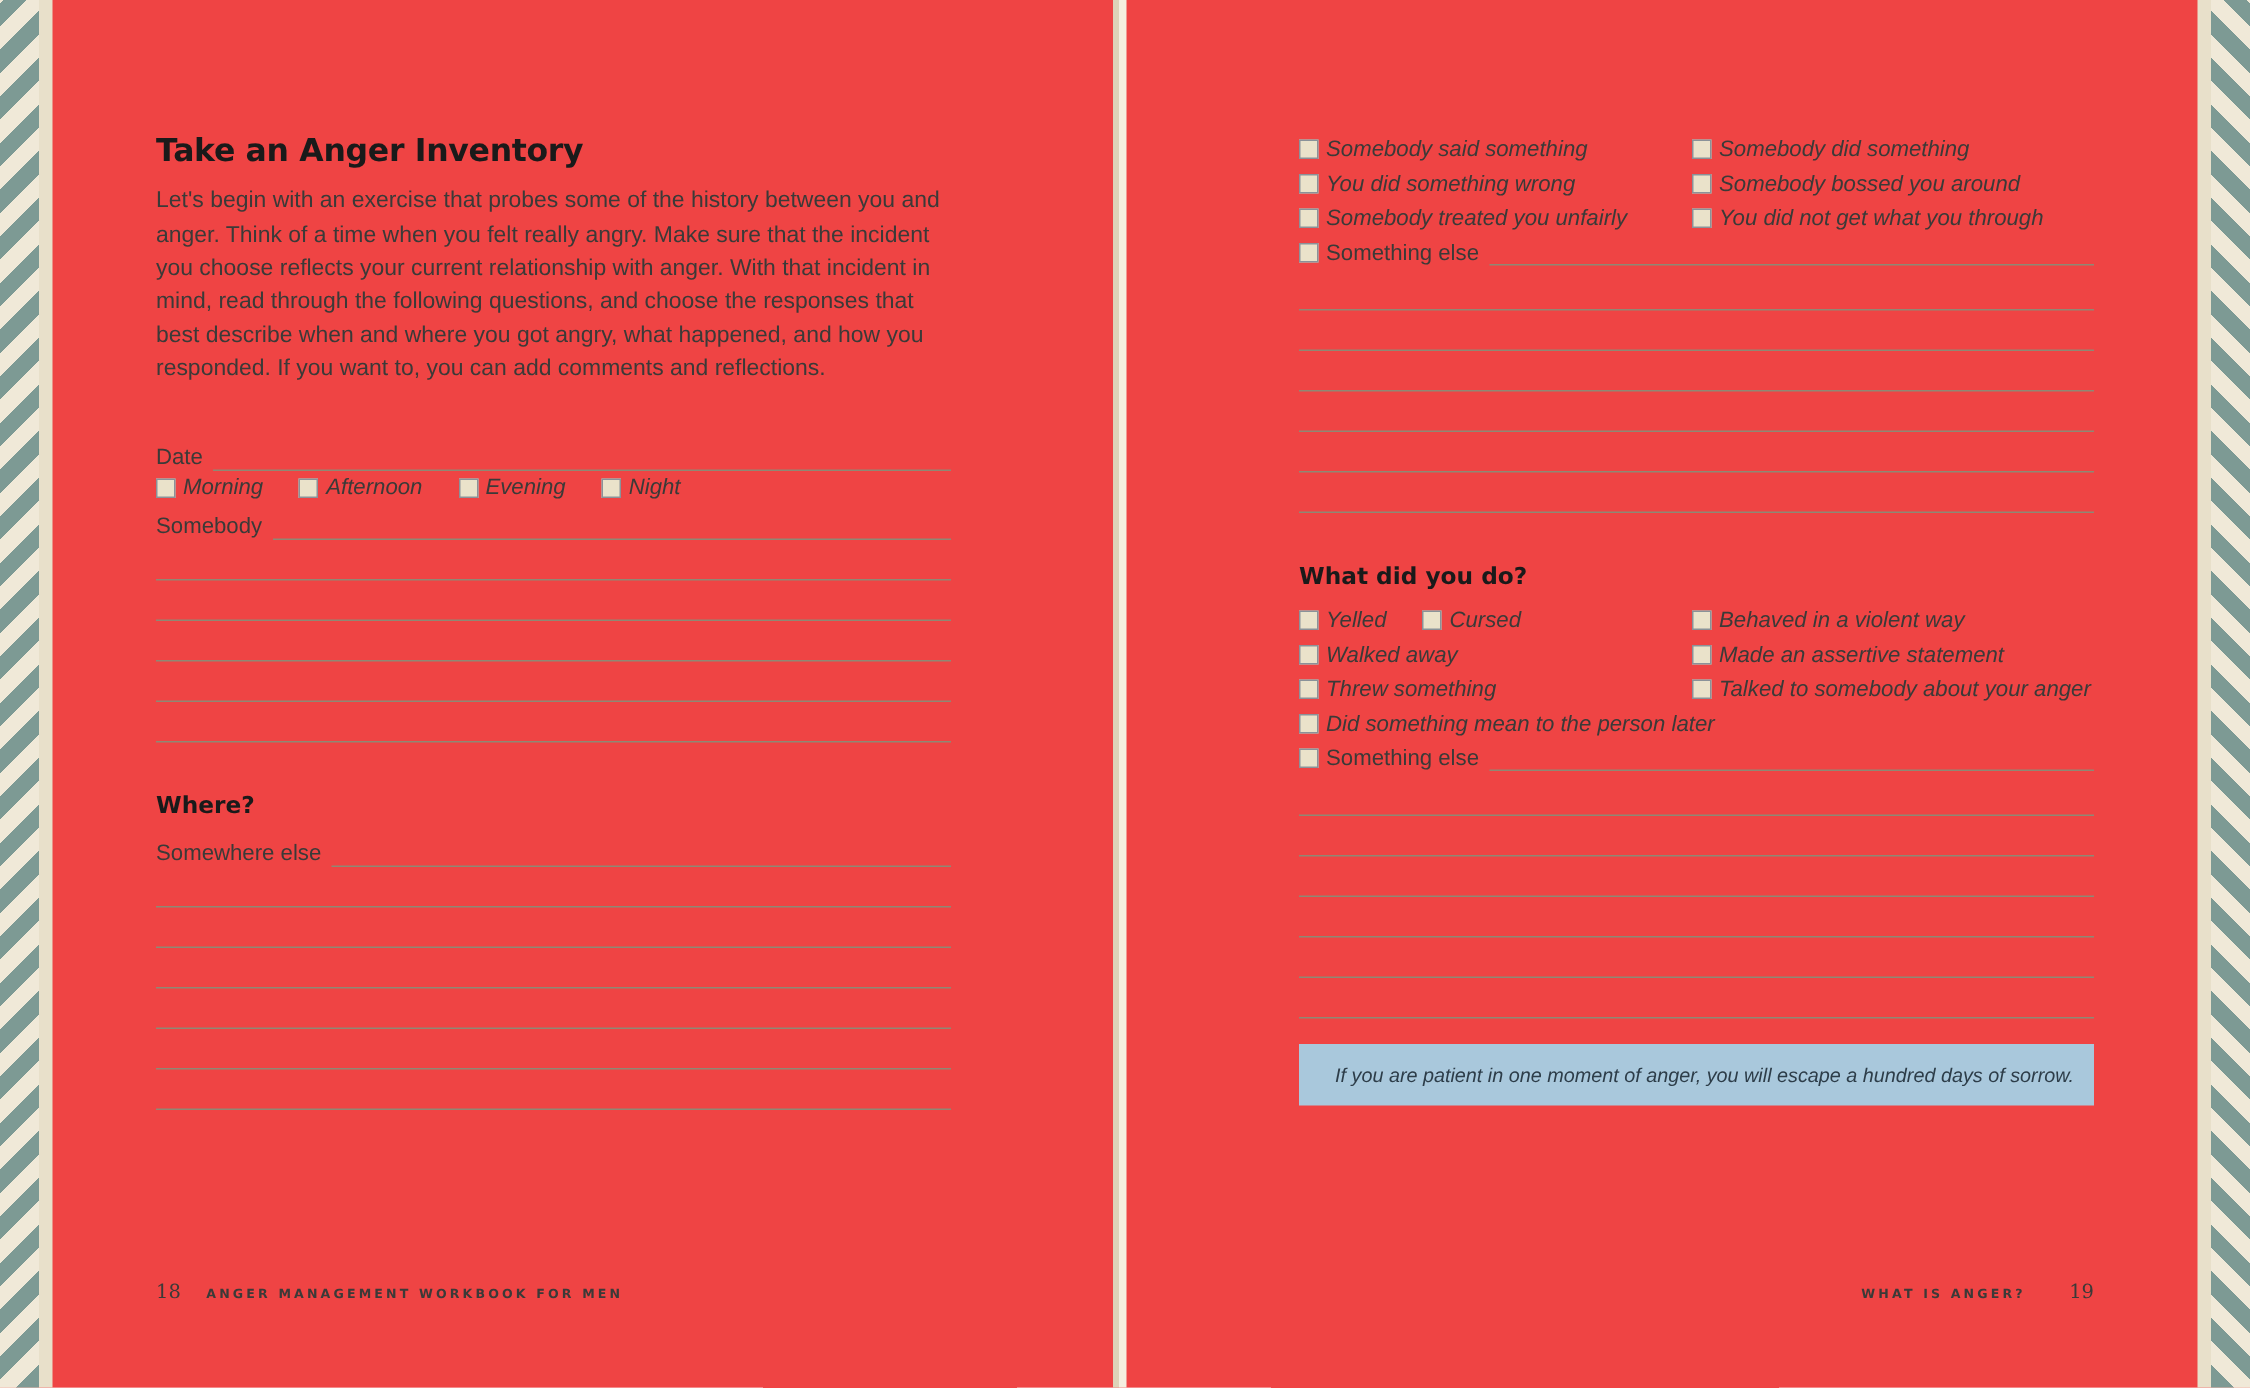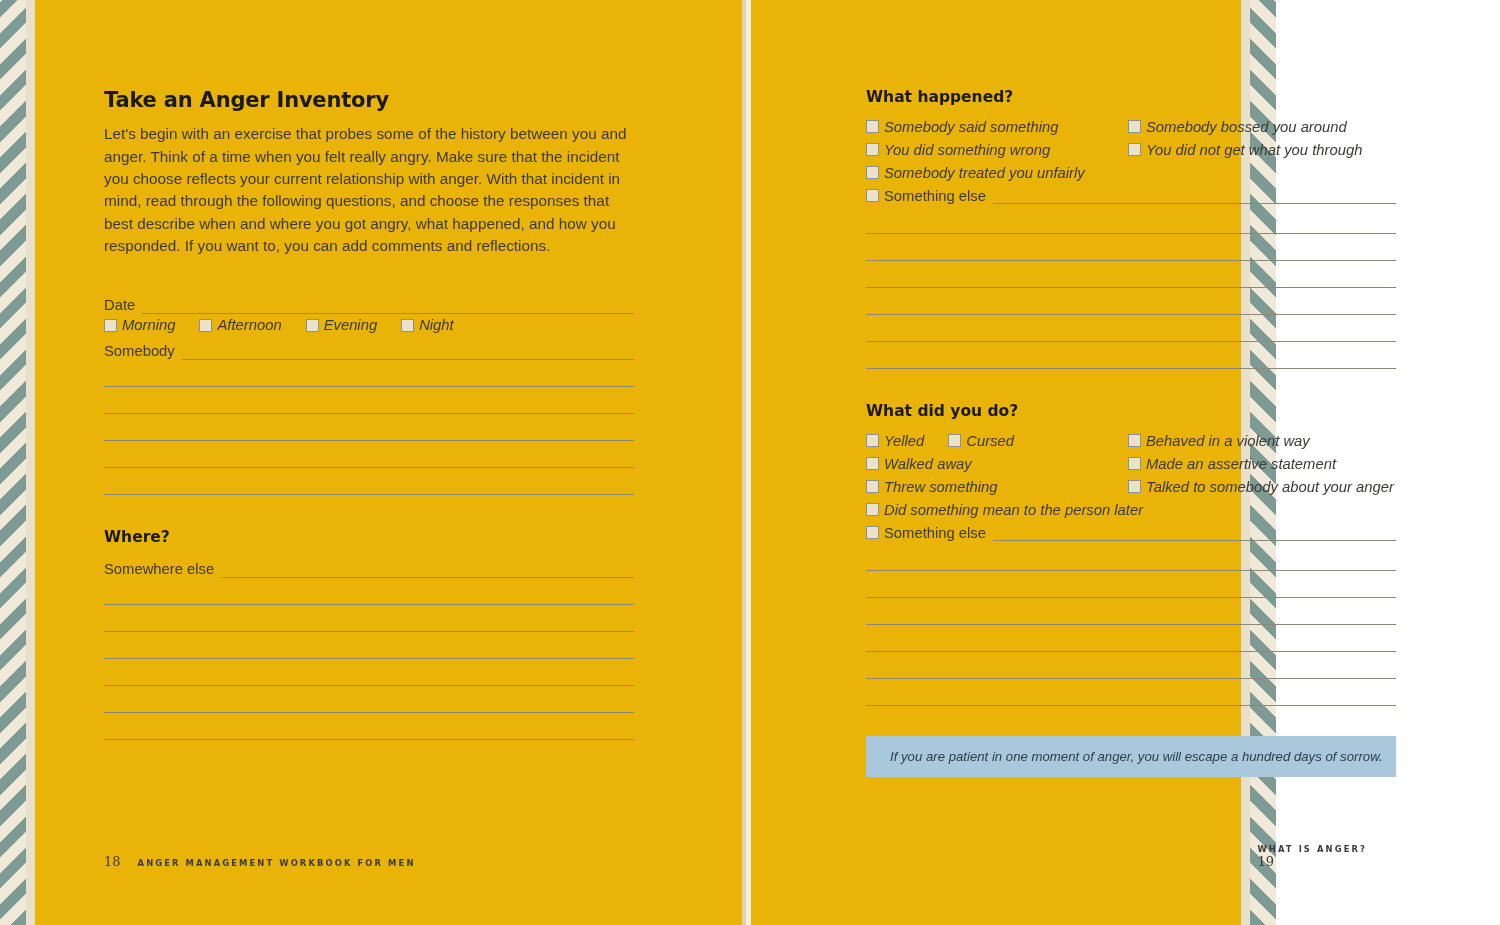--- a/index.html
+++ b/index.html
@@ -9,23 +9,23 @@
   }
   body {
     width: 1500px;
     height: 925px;
     overflow: hidden;
     font-family: "Liberation Sans", sans-serif;
   }
 
   .spread {
     position: relative;
-    width: 1276px;
-    height: 925px;
-    background: #eab308;
+    width: 1500px;
+    height: 925px;
+    background: #ef4444;
   }
 
   
   .edge {
     position: absolute;
     top: 0;
     width: 26px;
     height: 925px;
     background-color: #f0e9d8;
   }
@@ -198,21 +198,21 @@
     flex: 1 1 auto;
     border-bottom: 1px solid #8f8874;
     height: 15px;
     margin-left: 7px;
   }
 
   
   .quote-box {
     position: absolute;
     left: 115px;
-    top: 736px;
+    top: 696px;
     width: 530px;
     height: 41px;
     background: #a9c8dc;
     display: flex;
     align-items: center;
   }
   .quote-text {
     font-family: "Liberation Sans", sans-serif;
     font-style: italic;
     font-size: 13.2px;
@@ -222,21 +222,21 @@
 
   
   .footer {
     position: absolute;
     bottom: 56px;
     display: flex;
     align-items: baseline;
     font-family: "DejaVu Serif", serif;
   }
   .footer-left  { left: 69px; }
-  .footer-right { right: 69px; flex-direction: column; }
+  .footer-right { right: 69px; }
   .folio {
     font-family: "DejaVu Serif", serif;
     font-size: 13px;
     color: #3b3a38;
   }
   .running-head {
     font-family: "DejaVu Sans", sans-serif;
     font-size: 8.4px;
     font-weight: bold;
     letter-spacing: 2.1px;
@@ -331,21 +331,20 @@
     <div class="footer footer-left">
       <span class="folio">18</span>
       <span class="running-head">ANGER MANAGEMENT WORKBOOK FOR MEN</span>
     </div>
   </div>
 
   <div class="page page-right">
     <div class="content">
 
       <div>
-        <h2 class="section">What happened?</h2>
 
         <div class="cb-cols">
           <div class="cb-col-a">
             <div class="cb-row">
               <span class="cb-item">
                 <span class="cb"></span>
                 <span class="cb-label">Somebody said something</span>
               </span>
             </div>
             <div class="cb-row">
@@ -355,20 +354,26 @@
               </span>
             </div>
             <div class="cb-row">
               <span class="cb-item">
                 <span class="cb"></span>
                 <span class="cb-label">Somebody treated you unfairly</span>
               </span>
             </div>
           </div>
           <div class="cb-col-b">
+            <div class="cb-row">
+              <span class="cb-item">
+                <span class="cb"></span>
+                <span class="cb-label">Somebody did something</span>
+              </span>
+            </div>
             <div class="cb-row">
               <span class="cb-item">
                 <span class="cb"></span>
                 <span class="cb-label">Somebody bossed you around</span>
               </span>
             </div>
             <div class="cb-row">
               <span class="cb-item">
                 <span class="cb"></span>
                 <span class="cb-label">You did not get what you through</span>

